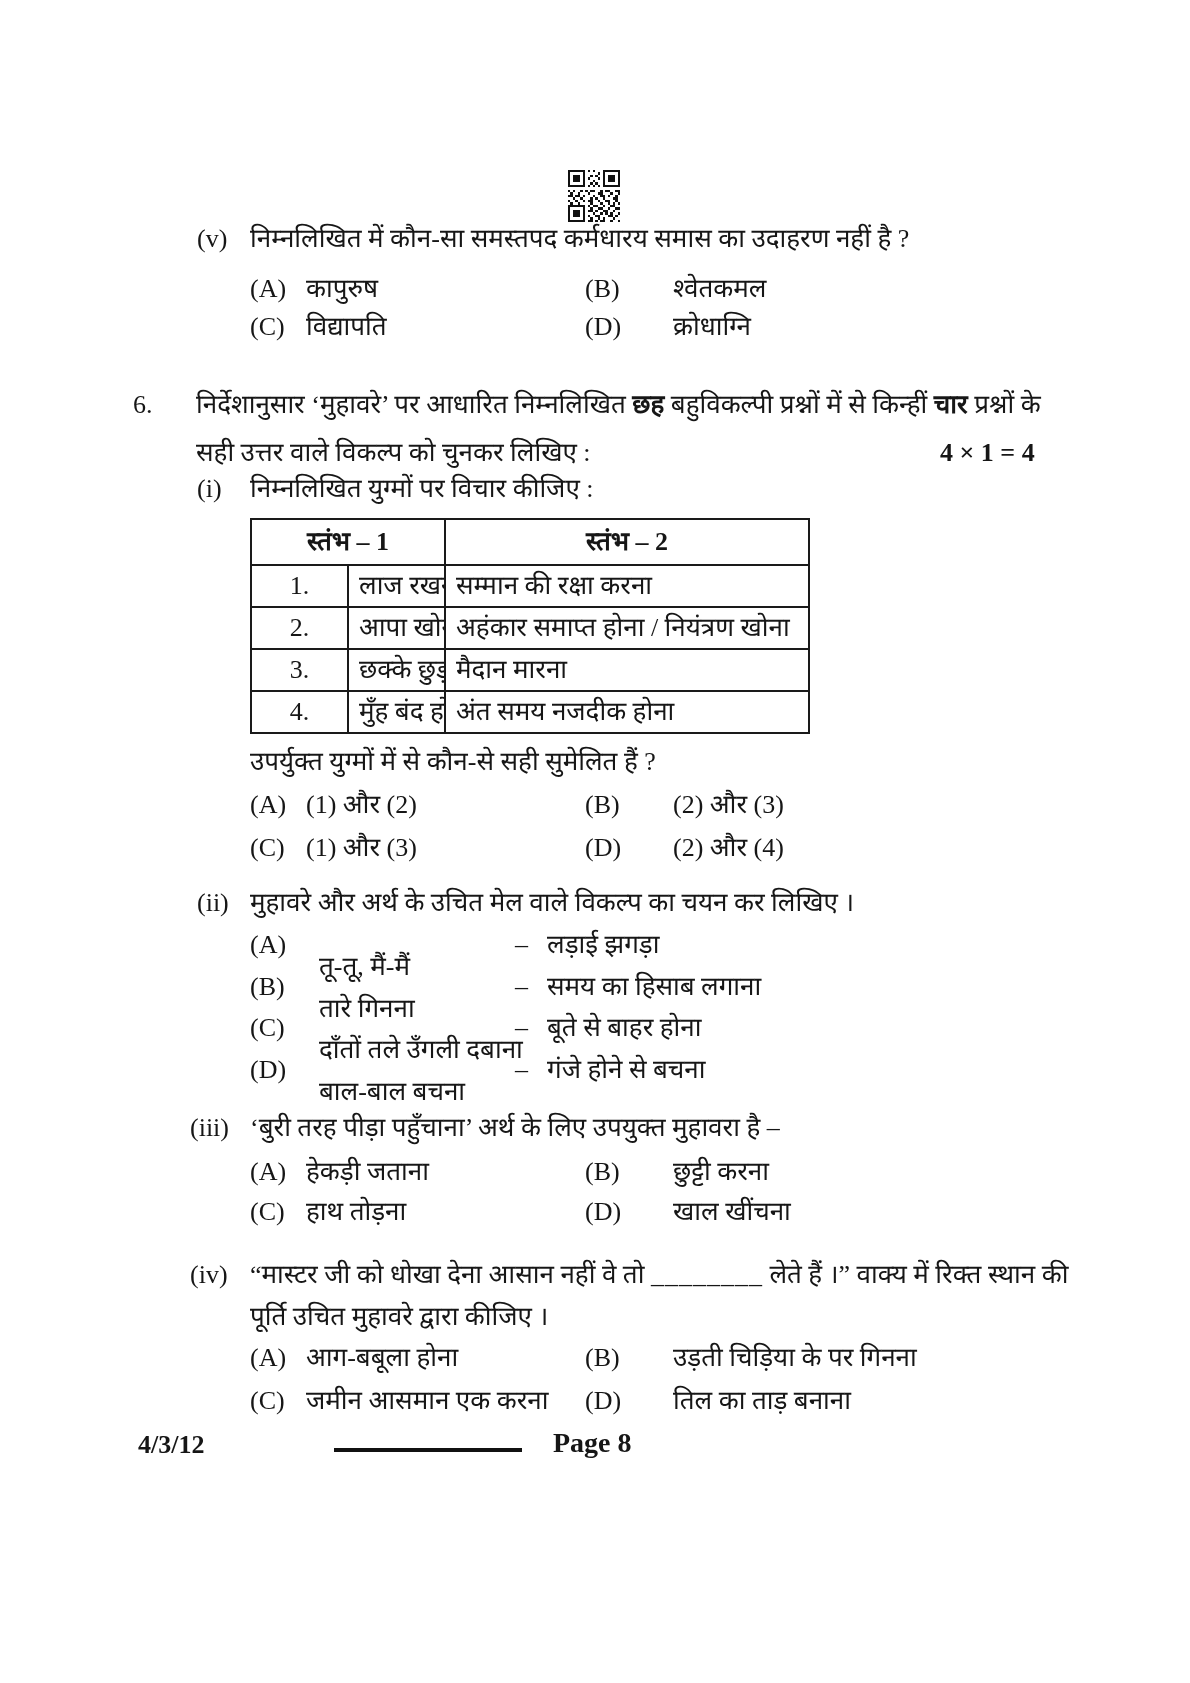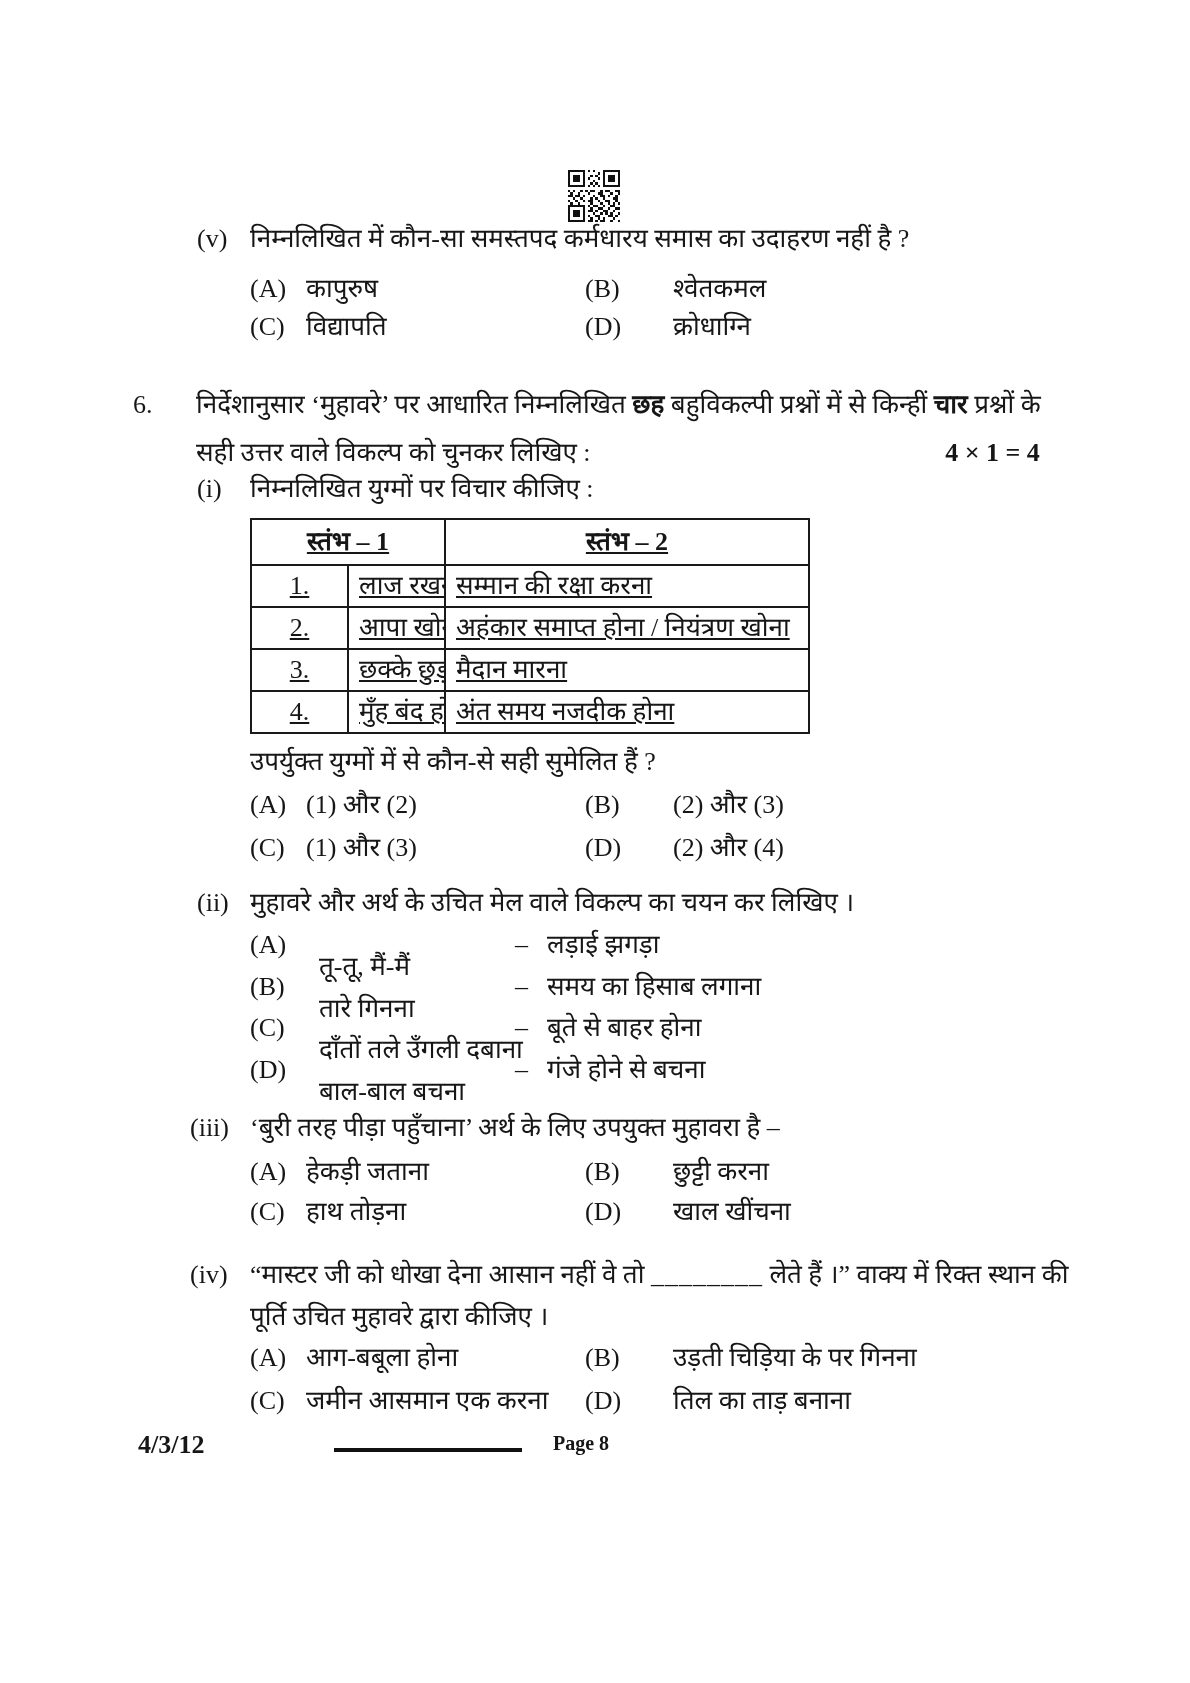--- a/index.html
+++ b/index.html
@@ -25,21 +25,20 @@
   
   .idiom{left:319px;margin-top:22px;}
   .dash{left:515px;}
   .meaning{left:547px;}
   
   table.match{
     position:absolute;left:250px;top:518px;
     border-collapse:collapse;
     width:560px;
     table-layout:fixed;
-    text-decoration:underline;
   }
   table.match td{
     border:2px solid #1a1a1a;
     padding:0 10px;
     font-size:26px;
     vertical-align:middle;
     white-space:nowrap;
     overflow:hidden;
   }
   table.match tr{height:42px;}
@@ -176,21 +175,21 @@
     <span class="ot1">विद्यापति</span>
     <span class="ol2">(D)</span>
     <span class="ot2">क्रोधाग्नि</span>
   </div>
 
   <div class="abs" style="left:133px;top:388px;">6.</div>
   <div class="abs" style="left:196px;top:388px;">
     <span>निर्देशानुसार ‘मुहावरे’ पर आधारित निम्नलिखित </span><span class="b">छह</span><span> बहुविकल्पी प्रश्नों में से किन्हीं </span><span class="b">चार</span><span> प्रश्नों के</span>
   </div>
   <div class="abs" style="left:196px;top:436px;">सही उत्तर वाले विकल्प को चुनकर लिखिए :</div>
-  <div class="abs marks" style="left:940px;top:436px;width:105px;text-align:center;">4 × 1 = 4</div>
+  <div class="abs marks" style="left:940px;top:436px;width:105px;text-align:left;">4 × 1 = 4</div>
 
   <div class="abs" style="left:197px;top:472px;">(i)</div>
   <div class="abs" style="left:250px;top:472px;">निम्नलिखित युग्मों पर विचार कीजिए :</div>
 
   <table class="match">
     <tbody>
         <tr class="hdr">
       <td class="h" colspan="2">स्तंभ – 1</td>
       <td class="h c2">स्तंभ – 2</td>
     </tr>
@@ -290,15 +289,15 @@
   </div>
   <div class="opt-row" style="top:1384px;">
     <span class="ol1">(C)</span>
     <span class="ot1">जमीन आसमान एक करना</span>
     <span class="ol2">(D)</span>
     <span class="ot2">तिल का ताड़ बनाना</span>
   </div>
 
   <div class="abs b" style="left:138px;top:1428px;">4/3/12</div>
   <div class="rule" style="left:334px;top:1448px;width:188px;height:4px;"></div>
-  <div class="abs b" style="left:553px;top:1426px;font-size:20px;">Page 8</div>
+  <div class="abs b" style="left:553px;top:1426px;font-size:28px;">Page 8</div>
 
 </div>
 
 </body></html>

